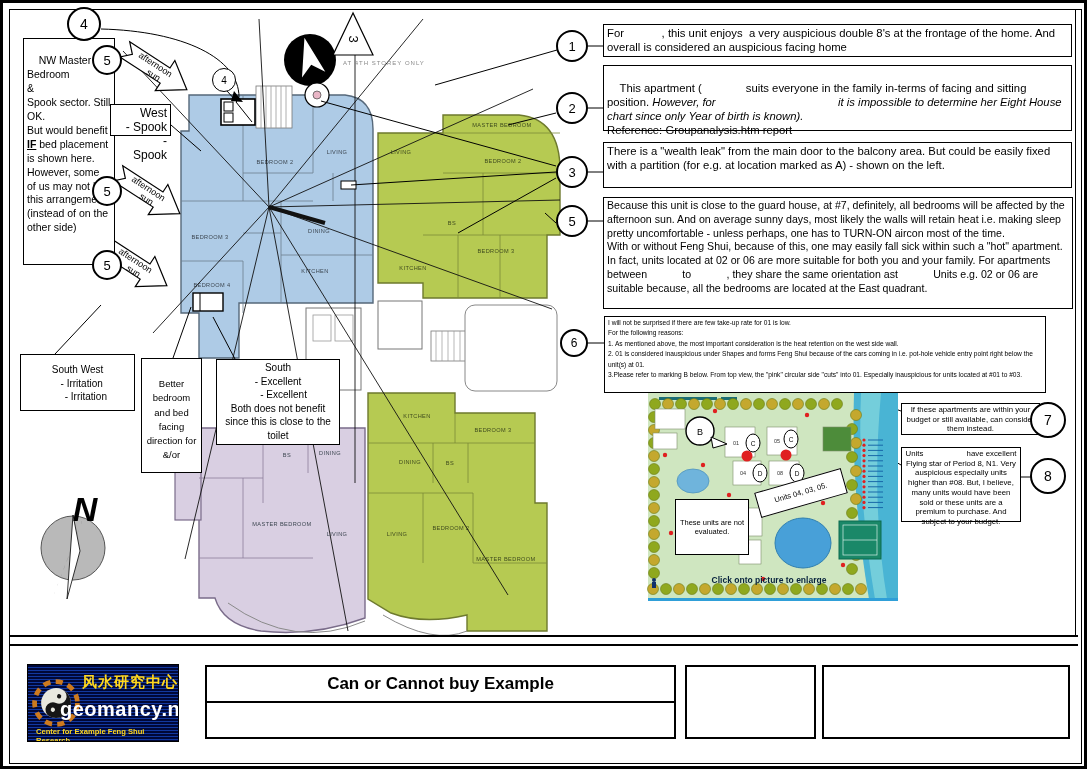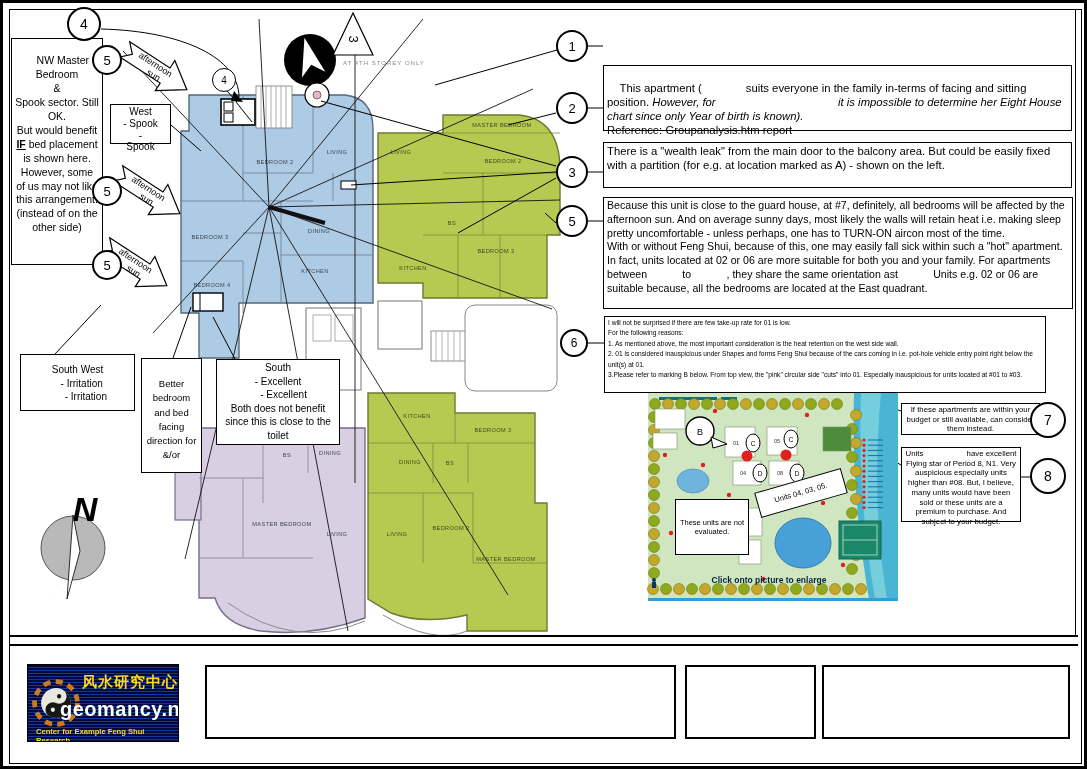--- a/index.html
+++ b/index.html
@@ -384,44 +384,45 @@
       </g>
       <rect x="645" y="595" width="250" height="3" fill="#2f9fd8"></rect>
 
       <g>
         <circle cx="651" cy="577" r="2" fill="#10306a"></circle>
         <rect x="649" y="579" width="4" height="6" fill="#10306a"></rect>
       </g>
     </g>
   </svg>
 
-  <div class="note" style="left:8px;top:35px;width:92px;height:227px;font-size:10.5px;line-height:1.33;text-align:center;">
+  <div class="note" style="left:20px;top:35px;width:92px;height:227px;font-size:10.5px;line-height:1.33;">
     <span>NW Master Bedroom
 &amp;
 Spook sector. Still OK.
 But would benefit </span><span class="b">IF</span><span> bed placement is shown here. However, some of us may not like this arrangement.
 (instead of on the other side)</span>
   </div>
 
-  <div class="note" style="left:107px;top:101px;width:61px;height:40px;font-size:10px;line-height:1.18;text-align:center;">West
+  <div class="note" style="left:107px;top:101px;width:61px;height:32px;font-size:12px;line-height:1.18;text-align:right;">West
 - Spook
 -
 Spook</div>
 
   <div class="note" style="left:17px;top:351px;width:115px;height:57px;font-size:10px;line-height:1.35;text-align:center;padding-top:8px;">South West
    - Irritation
       - Irritation</div>
 
   <div class="note" style="left:138px;top:355px;width:61px;height:115px;font-size:9.5px;line-height:1.5;text-align:center;padding-top:18px;">Better bedroom and bed facing direction for &amp;/or</div>
 
   <div class="note" style="left:213px;top:356px;width:124px;height:86px;font-size:10px;line-height:1.35;text-align:center;">South
 - Excellent
     - Excellent
 Both does not benefit since this is close to the toilet</div>
 
+  <div class="note" style="left:600px;top:21px;width:469px;height:33px;font-size:11.3px;">For            , this unit enjoys  a very auspicious double 8's at the frontage of the home. And overall is considered an auspicious facing home</div>
 
   <div class="note" style="left:600px;top:62px;width:469px;height:66px;font-size:11.3px;">
     <span>This apartment (              suits everyone in the family in-terms of facing and sitting position. </span><span class="ital">However, for                                       it is impossible to determine her Eight House chart since only Year of birth is known).</span><span>
 Reference: Groupanalysis.htm report</span>
   </div>
 
   <div class="note" style="left:600px;top:139px;width:469px;height:46px;font-size:11.3px;">There is a "wealth leak" from the main door to the balcony area. But could be easily fixed with a partition (for e.g. at location marked as A) - shown on the left.</div>
 
   <div class="note" style="left:600px;top:194px;width:470px;height:112px;font-size:10.6px;line-height:1.3;">Because this unit is close to the guard house, at #7, definitely, all bedrooms will be affected by the afternoon sun. And on average sunny days, most likely the walls will retain heat i.e. making sleep pretty uncomfortable - unless perhaps, one has to TURN-ON aircon most of the time.
 With or without Feng Shui, because of this, one may easily fall sick within such a "hot" apartment.
@@ -466,19 +467,20 @@
         <circle cy="-6.2" r="1.8" fill="#161616"></circle>
         <circle cy="6.2" r="1.8" fill="#e8e8df"></circle>
       </g>
     </svg>
     <div class="abs" style="left:54px;top:8px;width:96px;font-size:15px;font-weight:bold;color:#ffd81e;letter-spacing:1px;">风水研究中心</div>
     <div class="abs" style="left:32px;top:33px;width:120px;font-size:20px;font-weight:bold;color:#ffffff;letter-spacing:0.5px;">geomancy.net</div>
     <div class="abs" style="left:8px;top:62px;width:144px;font-size:7.6px;font-weight:bold;color:#ffd81e;">Center for Example Feng Shui Research</div>
   </div>
 
   <div id="titleblock" class="abs" style="left:202px;top:662px;width:471px;height:74px;">
+    <div style="height:36px;border-bottom:2px solid #000;display:flex;align-items:center;justify-content:center;font-size:17px;font-weight:bold;box-sizing:border-box;">Can or Cannot buy Example</div>
     <div style="height:36px;"></div>
   </div>
 
   <div class="abs frame" style="left:682px;top:662px;width:131px;height:74px;border-width:2px;"></div>
   <div class="abs frame" style="left:819px;top:662px;width:248px;height:74px;border-width:2px;"></div>
 
 </div>
 
 </body></html>

